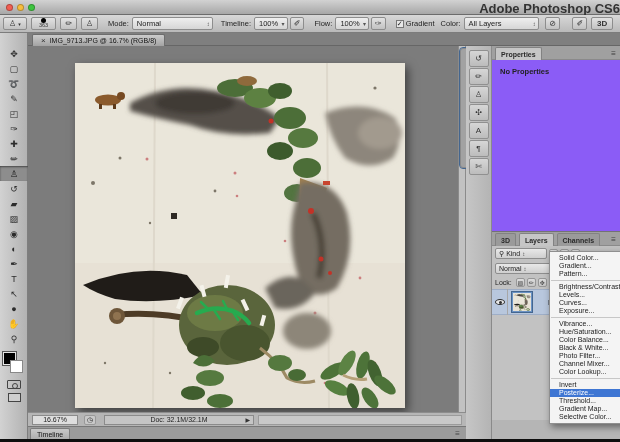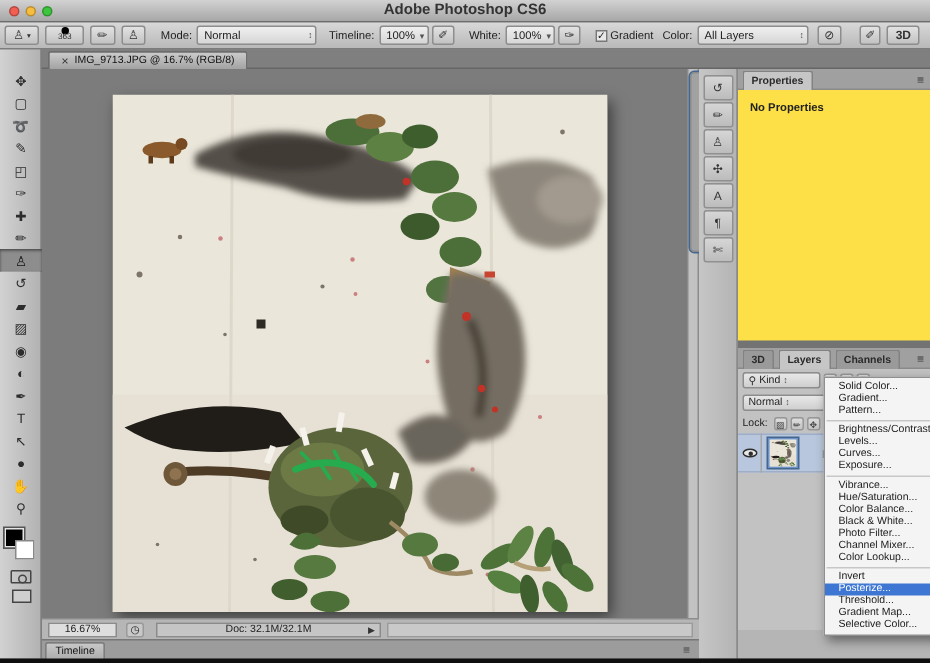--- a/index.html
+++ b/index.html
@@ -6,22 +6,22 @@
   html,body { background:#333; }
   body { font-family:"Liberation Sans", sans-serif; }
   .app { position:relative; width:620px; height:442px; overflow:hidden;
          background:#8a8a8a; font-size:8px; color:#222; }
 
   
   .titlebar { position:absolute; left:0; top:0; width:620px; height:15px;
     background:linear-gradient(#d2d2d2,#a7a7a7); border-bottom:1px solid #6c6c6c; }
   .lights { position:absolute; left:6px; top:4px; display:flex; gap:4px; }
   .light { width:7px; height:7px; border-radius:50%; border:1px solid rgba(0,0,0,.25); }
-  .titlebar .title { position:absolute; left:0; right:0; top:1px; text-align:center;
-    font-size:10px; font-weight:bold; color:#333; }
+  .titlebar .title { position:absolute; left:0; right:0; top:1px; text-align:right;
+    font-size:13px; font-weight:bold; color:#333; }
 
   
   .optionsbar { position:absolute; left:0; top:15px; width:620px; height:18px;
     background:linear-gradient(#d8d8d8,#b9b9b9); border-bottom:1px solid #7c7c7c;
     display:flex; align-items:center; font-size:7.5px; color:#222; padding:0 3px; }
   .ob-btn { height:13px; border:1px solid #8d8d8d; border-radius:2px;
     background:linear-gradient(#e2e2e2,#c2c2c2); display:flex; align-items:center;
     justify-content:center; margin-right:4px; font-size:8px; color:#333; }
   .ob-label { margin:0 3px 0 6px; color:#1d1d1d; }
   .ob-select { height:13px; border:1px solid #8d8d8d; border-radius:2px;
@@ -99,21 +99,21 @@
     font-size:8px; color:#333; }
 
   
   .rightcol { position:absolute; left:492px; top:46px; width:128px; height:393px; background:#b5b5b5; }
   .phead { position:relative; height:14px; background:#a0a0a0; border-bottom:1px solid #8a8a8a; }
   .ptab { position:relative; float:left; height:13px; margin:1px 0 0 3px; padding:0 5px;
     background:#9a9a9a; border:1px solid #828282; border-bottom:none; border-radius:2px 2px 0 0;
     font-size:7px; color:#2a2a2a; display:flex; align-items:center; font-weight:bold; }
   .ptab.active { background:#c6c6c6; }
   .pmenu { position:absolute; right:4px; top:3px; font-size:8px; color:#3a3a3a; }
-  .props-body { height:172px; background:#fde047; border-bottom:5px solid #737373; padding:7px 8px; }
+  .props-body { height:172px; background:#8b5cf6; border-bottom:1px solid #737373; padding:7px 8px; }
   .noprops { font-size:7.5px; font-weight:bold; color:#222; }
 
   .layers-body { height:174px; background:#c2c2c2; position:relative; }
   .lrow { display:flex; align-items:center; padding:2px 3px; }
   .combo { height:11px; border:1px solid #8d8d8d; border-radius:2px;
     background:linear-gradient(#e8e8e8,#cfcfcf); display:flex; align-items:center;
     font-size:7px; padding:0 3px; gap:2px; color:#222; }
   .combo .arr { font-size:6px; color:#555; }
   .tiny-ic { width:9px; height:9px; border:1px solid #979797; border-radius:2px; margin-left:2px;
     background:linear-gradient(#ddd,#c4c4c4); font-size:6px; display:flex; align-items:center; justify-content:center; color:#444;}
@@ -176,21 +176,21 @@
       <span class="arr">↕</span>
     </span>
     <span class="ob-label">Timeline:</span>
     <span class="ob-select" style="width:34px">
       <span>100%</span>
       <span class="arr">▾</span>
     </span>
     <span class="ob-btn" style="width:15px">
       <span class="g">✐</span>
     </span>
-    <span class="ob-label">White:</span>
+    <span class="ob-label">Flow:</span>
     <span class="ob-select" style="width:34px">
       <span>100%</span>
       <span class="arr">▾</span>
     </span>
     <span class="ob-btn" style="width:15px">
       <span class="g">✑</span>
     </span>
     <span class="checkbox">
       <span>✓</span>
     </span>

